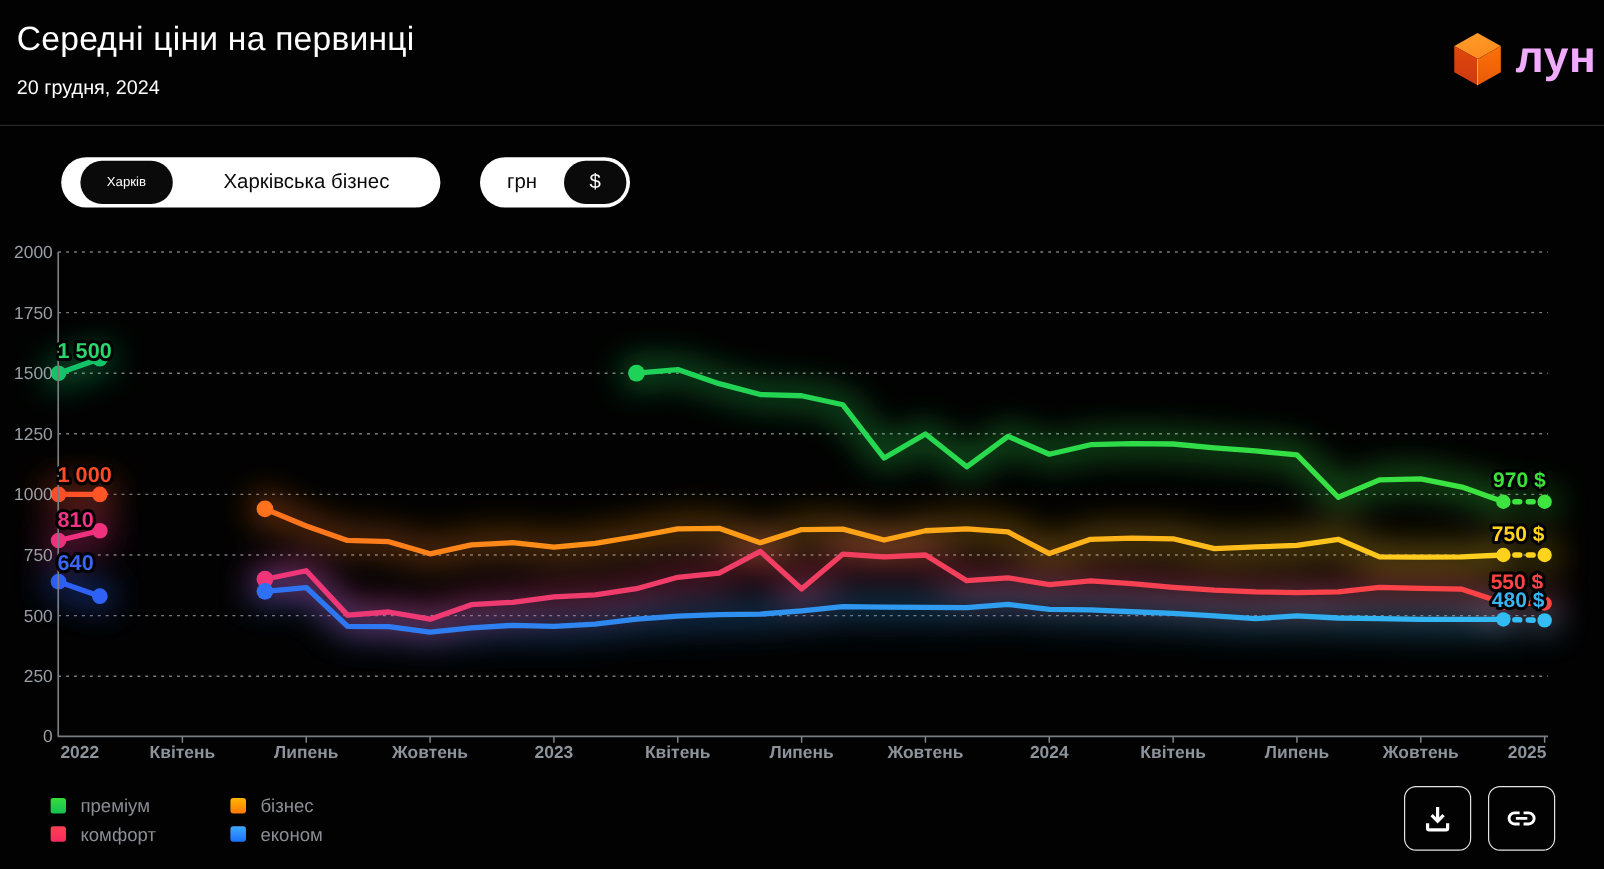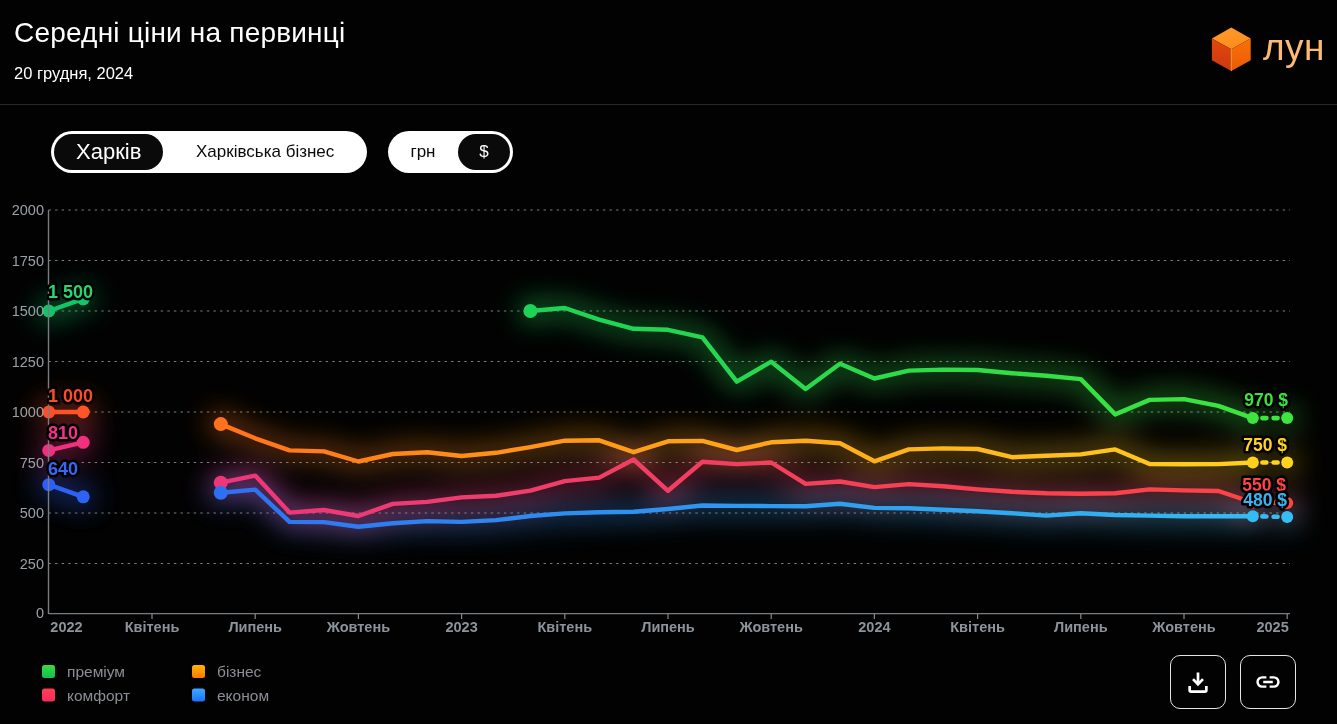--- a/index.html
+++ b/index.html
@@ -23,27 +23,27 @@
 <linearGradient id="cr" x1="0" y1="0" x2="0" y2="1">
         <stop offset="0" stop-color="#f97108"></stop>
         <stop offset="1" stop-color="#eb5a07"></stop>
       </linearGradient>
 </defs>
 <polygon points="22.3,2.6 41.7,13.4 22.3,24.2 2.9,13.4" fill="url(#ct)"></polygon>
 <polygon points="2.9,13.4 22.3,24.2 22.3,46.1 2.9,35.3" fill="url(#cl)"></polygon>
 <polygon points="41.7,13.4 22.3,24.2 22.3,46.1 41.7,35.3" fill="url(#cr)"></polygon>
 <line x1="22.3" y1="24.2" x2="22.3" y2="46.1" stroke="#ffb540" stroke-width="0.8"></line>
 </svg>
-<div class="abs" style="left:1263px;top:27px;color:#fdba74;font-size:37px;font-weight:normal;letter-spacing:0.5px">лун</div>
+<div class="abs" style="left:1263px;top:27px;color:#f0abfc;font-size:37px;font-weight:bold;letter-spacing:0.5px">лун</div>
 
 <div class="abs" style="left:51px;top:131px;width:316px;height:41.5px;background:#fff;border-radius:21px;display:flex;align-items:center">
-  <div style="margin-left:3px;height:36px;padding:0 22px;background:#0a0a0a;border-radius:18px;color:#fff;font-size:22px;font-weight:500;display:flex;align-items:center">Харків</div>
+  <div style="margin-left:16px;height:36px;padding:0 22px;background:#0a0a0a;border-radius:18px;color:#fff;font-size:11px;font-weight:500;display:flex;align-items:center">Харків</div>
   <div style="flex:1;text-align:center;color:#0a0a0a;font-size:17px;font-weight:500">Харківська бізнес</div>
 </div>
-<div class="abs" style="left:388px;top:131px;width:125px;height:41.5px;background:#fff;border-radius:21px;display:flex;align-items:center">
+<div class="abs" style="left:400px;top:131px;width:125px;height:41.5px;background:#fff;border-radius:21px;display:flex;align-items:center">
   <div style="flex:1;text-align:center;color:#0a0a0a;font-size:17px;font-weight:500">грн</div>
   <div style="margin-right:3px;height:36px;width:52px;background:#0a0a0a;border-radius:18px;color:#fff;font-size:17px;font-weight:500;display:flex;align-items:center;justify-content:center">$</div>
 </div>
 <svg width="1337" height="724" viewBox="0 0 1337 724" style="position:absolute;left:0;top:0">
 <defs>
 <linearGradient id="Gg" gradientUnits="userSpaceOnUse" x1="48" y1="0" x2="1290" y2="0">
  <stop offset="0" stop-color="#13c468"></stop>
         <stop offset="0.4" stop-color="#1fd257"></stop>
         <stop offset="0.75" stop-color="#30dd47"></stop>
         <stop offset="1" stop-color="#3fe53f"></stop>

